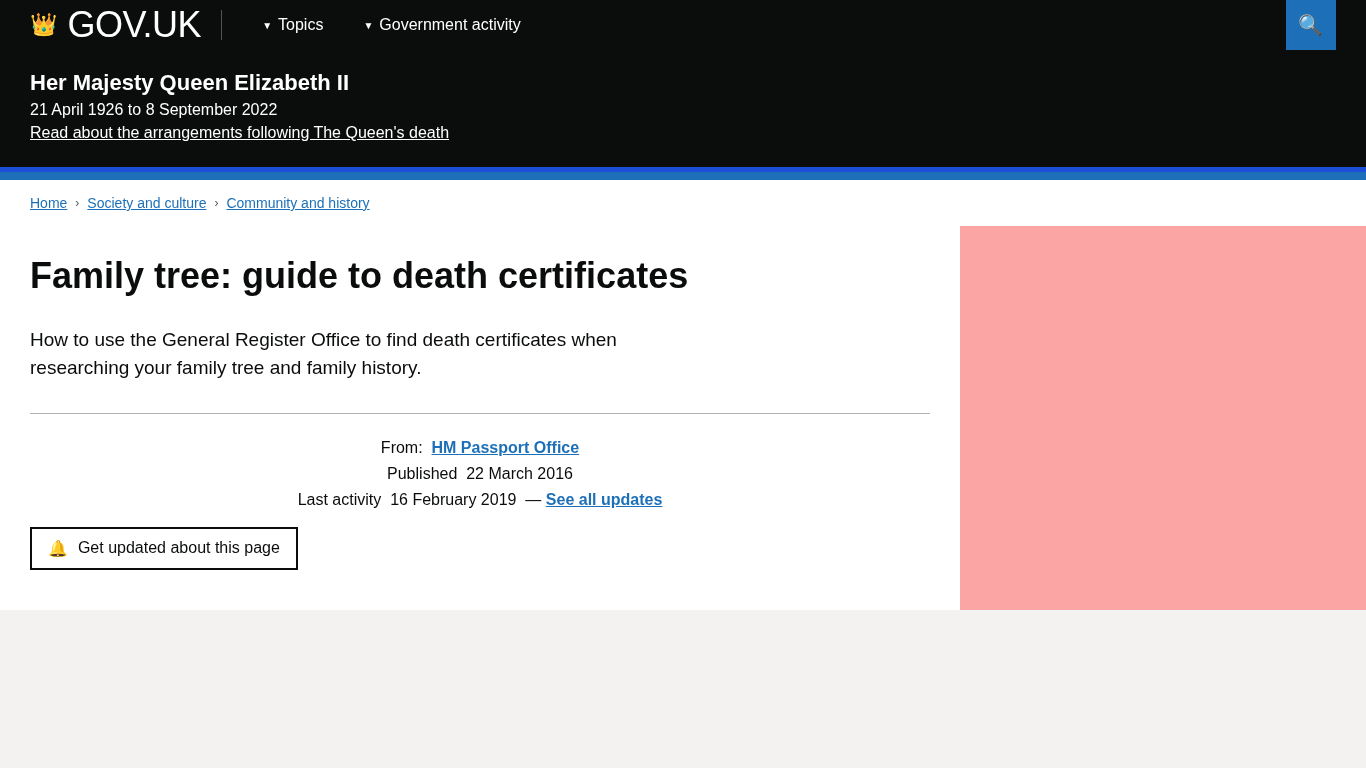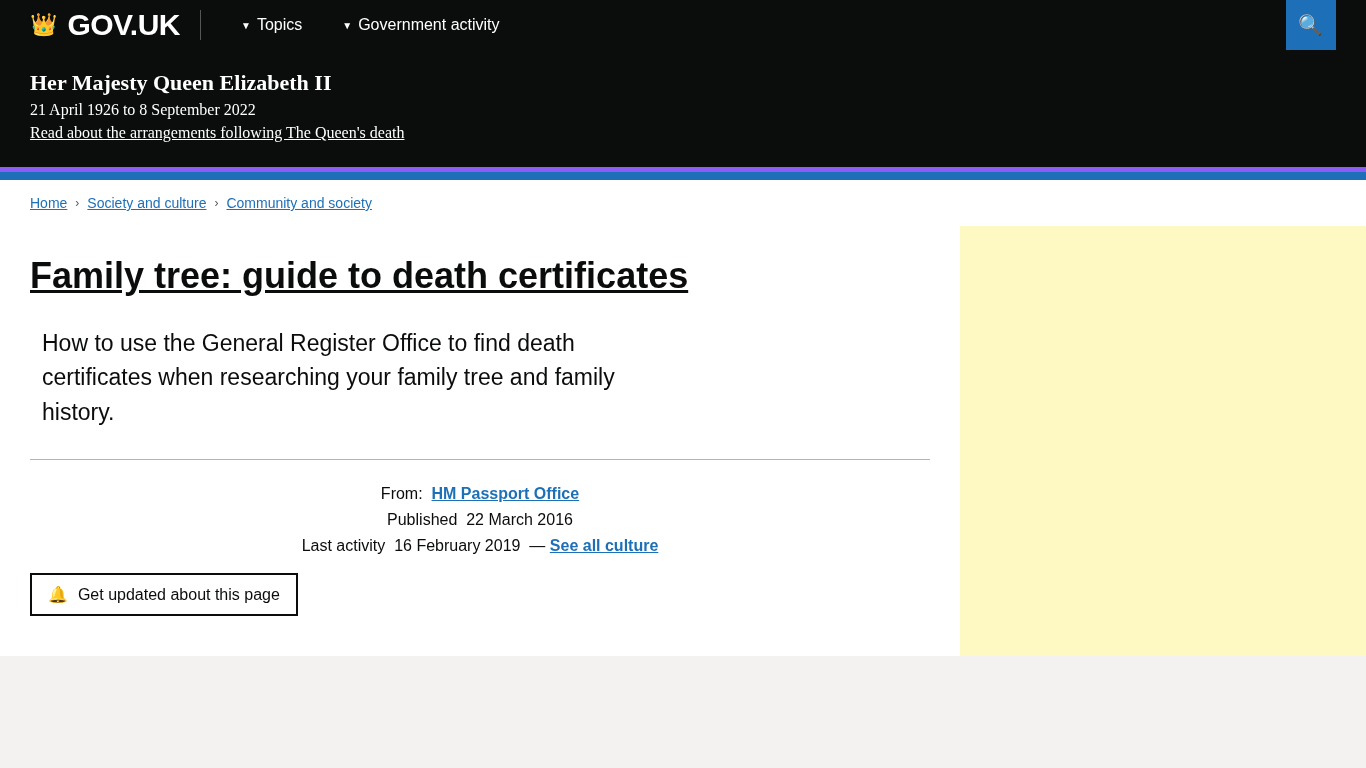--- a/index.html
+++ b/index.html
@@ -40,22 +40,22 @@
       text-decoration: none;
       flex: 0 0 auto;
     }
 
     .crown-icon {
       font-size: 22px;
       color: #fff;
     }
 
     .logo-text {
-      font-size: 30px;
-      font-weight: 700;
+      font-size: 36px;
+      font-weight: 400;
       color: #fff;
       letter-spacing: -0.5px;
     }
 
     .header-divider {
       width: 1px;
       height: 30px;
       background: #555;
       margin: 0 20px;
     }
@@ -95,22 +95,21 @@
       align-items: center;
       justify-content: center;
       cursor: pointer;
       font-size: 20px;
     }
 
     
     .memorial-banner {
       background: #0b0c0c;
       padding: 20px 30px 25px;
-      border-bottom: 5px solid #8b5cf6;
-      font-family: Liberation Serif, serif;
+      border-bottom: 5px solid #1d4ed8;
     }
 
     .memorial-banner .title {
       color: #fff;
       font-size: 22px;
       font-weight: 700;
       margin-bottom: 5px;
     }
 
     .memorial-banner .dates {
@@ -128,21 +127,21 @@
     }
 
     
     .blue-bar {
       background: #1d70b8;
       height: 8px;
     }
 
     
     .main-wrapper {
-      background: #fef9c3;
+      background: #fca5a5;
       padding: 0;
     }
 
     .breadcrumb-section {
       background: #fff;
       padding: 15px 30px;
     }
 
     .breadcrumb {
       display: flex;
@@ -174,30 +173,28 @@
       color: #505a5f;
       margin-bottom: 5px;
     }
 
     .content-title {
       font-size: 36px;
       font-weight: 700;
       color: #0b0c0c;
       margin-bottom: 30px;
       line-height: 1.1;
-      text-decoration: underline;
     }
 
     .content-description {
-      font-size: 23px;
+      font-size: 19px;
       color: #0b0c0c;
       line-height: 1.5;
       max-width: 590px;
       margin-bottom: 30px;
-      margin-left: 12px;
     }
 
     .divider {
       border: none;
       border-top: 1px solid #b1b4b6;
       margin: 20px 0 25px;
       max-width: 960px;
     }
 
     .meta-section {
@@ -278,21 +275,21 @@
 <div class="blue-bar"></div>
 
 <div class="main-wrapper">
 
   <nav class="breadcrumb-section">
     <div class="breadcrumb">
       <a href="#">Home</a>
       <span class="breadcrumb-chevron">›</span>
       <a href="#">Society and culture</a>
       <span class="breadcrumb-chevron">›</span>
-      <a href="#">Community and society</a>
+      <a href="#">Community and history</a>
     </div>
   </nav>
 
   <div class="content-section">
     <h1 class="content-title">Family tree: guide to death certificates</h1>
     <p class="content-description">How to use the General Register Office to find death certificates when researching your family tree and family history.</p>
 
     <hr class="divider">
 
     <div class="meta-section">
@@ -301,21 +298,21 @@
     </div>
 
     <div class="meta-section">
       <span class="meta-label">Published</span>
       &nbsp;<span>22 March 2016</span>
     </div>
 
     <div class="meta-section">
       <span class="meta-label">Last activity</span>
       &nbsp;<span>16 February 2019</span>
-      &nbsp;<span>—</span>&nbsp;<a class="see-all-link" href="#">See all culture</a>
+      &nbsp;<span>—</span>&nbsp;<a class="see-all-link" href="#">See all updates</a>
     </div>
 
     <button class="email-btn">
       <span class="bell-icon">🔔</span>
       <span>Get updated about this page</span>
     </button>
   </div>
 </div>
 
 </body></html>

